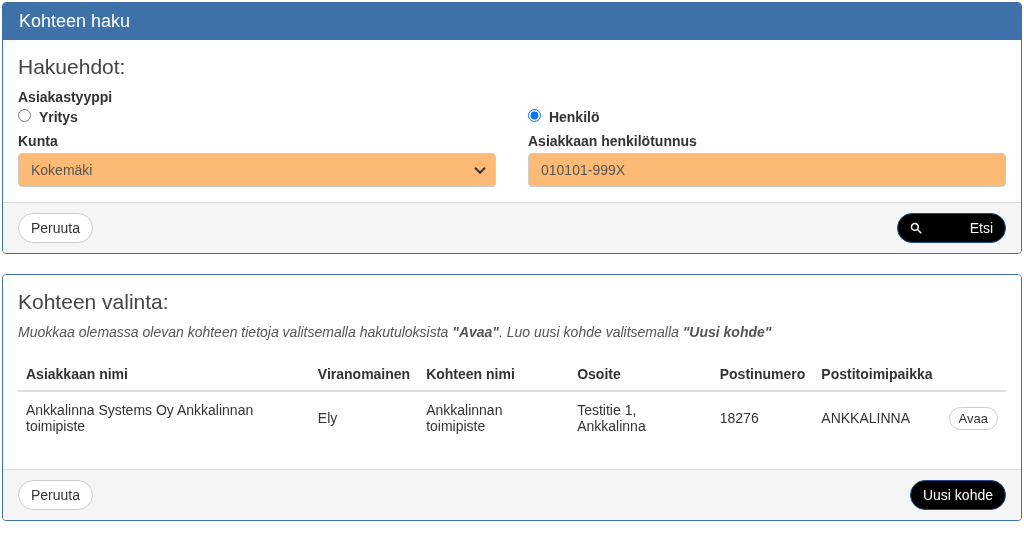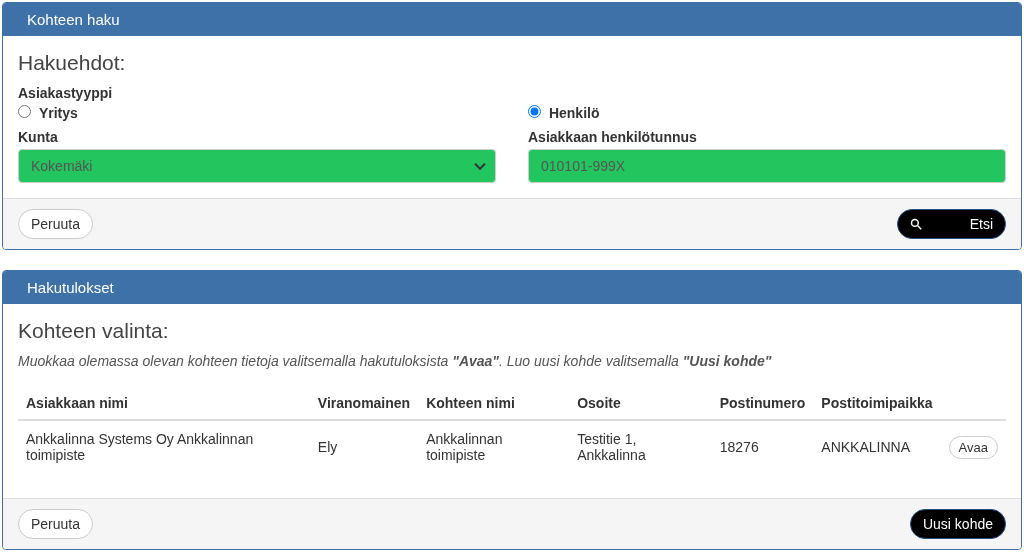--- a/index.html
+++ b/index.html
@@ -12,22 +12,22 @@
     }
     .panel {
       border: 1px solid #3e71a8;
       border-radius: 4px;
       margin-bottom: 20px;
       overflow: hidden;
     }
     .panel-header {
       background: #3e71a8;
       color: #fff;
-      padding: 8px 24px;
-      font-size: 15px;
+      padding: 8px 16px;
+      font-size: 18px;
     }
     .panel-body {
       padding: 15px;
       background: #fff;
     }
     .panel-footer {
       background: #f5f5f5;
       border-top: 1px solid #ddd;
       padding: 10px 15px;
       display: flex;
@@ -61,21 +61,21 @@
     }
     .select-wrap {
       position: relative;
     }
     .form-control {
       width: 100%;
       height: 34px;
       padding: 6px 12px;
       font-size: 14px;
       color: #555;
-      background: #22c55e;
+      background: #fdba74;
       border: 1px solid #ccc;
       border-radius: 4px;
       appearance: none;
     }
     .select-wrap::after {
       content: "";
       position: absolute;
       right: 12px;
       top: 50%;
       transform: translateY(-50%);
@@ -188,21 +188,20 @@
             <circle cx="6.5" cy="6.5" r="4.5" stroke="white" stroke-width="2" fill="none"></circle>
             <line x1="10" y1="10" x2="15" y2="15" stroke="white" stroke-width="2"></line>
           </svg>
       </span>
       <span>Etsi</span>
     </button>
   </div>
 </div>
 
 <div class="panel">
-  <div class="panel-header">Hakutulokset</div>
   <div class="panel-body">
     <h3 class="section-title">Kohteen valinta:</h3>
     <p class="help-text">
       <span>Muokkaa olemassa olevan kohteen tietoja valitsemalla hakutuloksista </span><span class="bold">"Avaa"</span><span>. Luo uusi kohde valitsemalla </span><span class="bold">"Uusi kohde"</span>
     </p>
 
     <table class="results-table">
       <thead>
         <tr>
           <th>Asiakkaan nimi</th>

